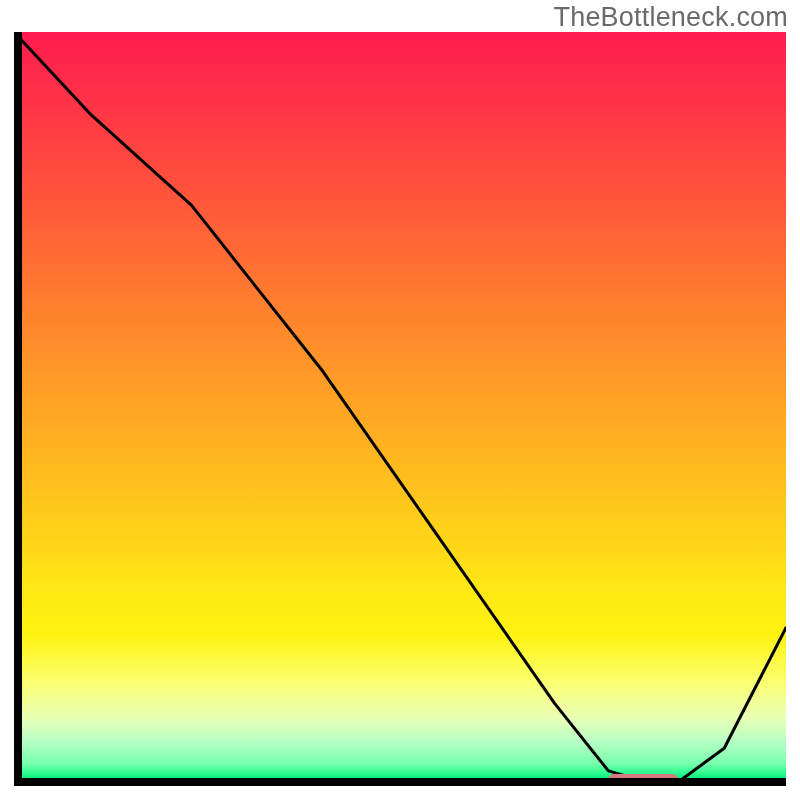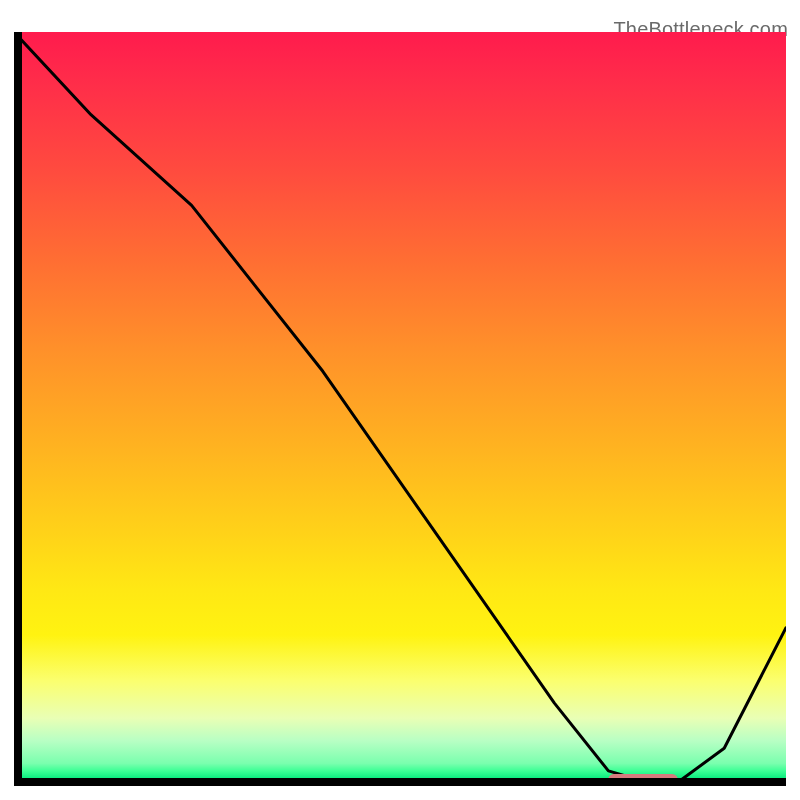--- a/index.html
+++ b/index.html
@@ -5,23 +5,23 @@
   * { margin: 0; padding: 0; box-sizing: border-box; }
   body {
     width: 800px;
     height: 800px;
     background: #ffffff;
     position: relative;
     font-family: Arial, Helvetica, sans-serif;
   }
   .watermark {
     position: absolute;
-    top: 18px;
+    top: 2px;
     right: 12px;
-    font-size: 20px;
+    font-size: 27px;
     font-weight: 500;
     color: #6a6a6a;
     letter-spacing: 0.2px;
   }
   .plot {
     position: absolute;
     left: 14px;
     top: 32px;
     width: 772px;
     height: 754px;

